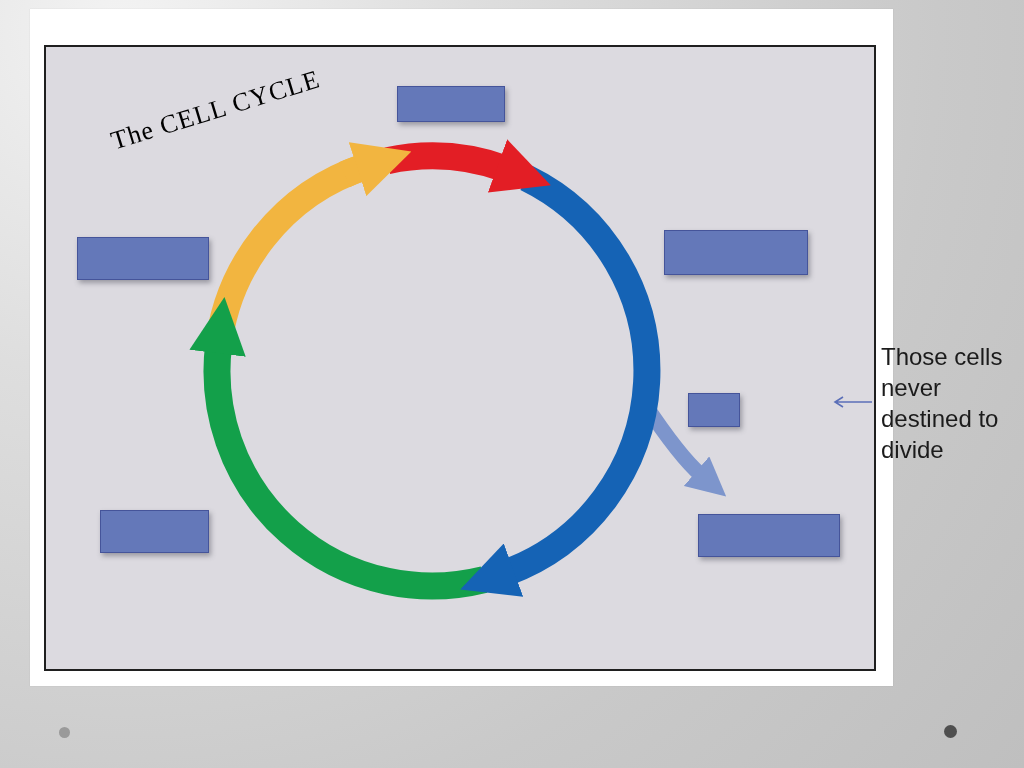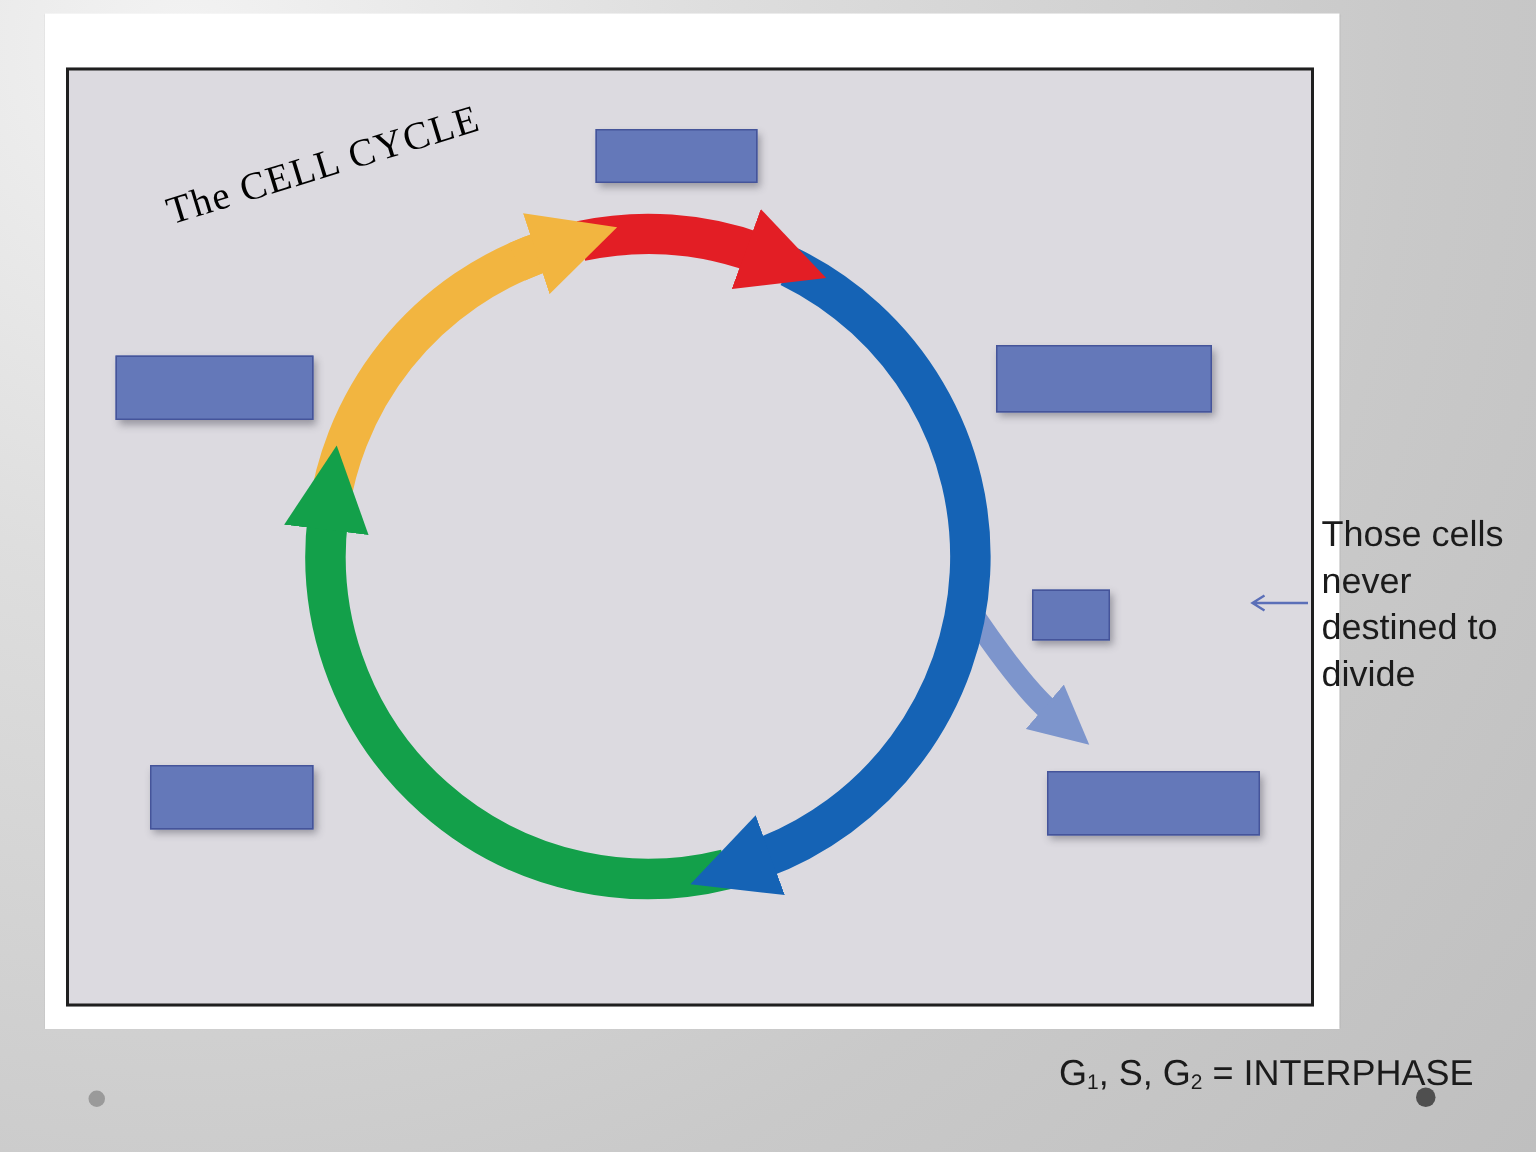--- a/index.html
+++ b/index.html
@@ -98,17 +98,16 @@
     </div>
   </div>
 
   <div id="side-note">
     <div>Those cells</div>
     <div>never</div>
     <div>destined to</div>
     <div>divide</div>
   </div>
 
-  <div id="footer-formula"><span>G</span><span class="subscript">1</span><span>, S, G</span><span class="subscript">2</span><span> = INTERPHASE</span></div>
 
   <div class="deco-dot" id="dot-left"></div>
   <div class="deco-dot" id="dot-right"></div>
 </div>
 
 </body></html>

